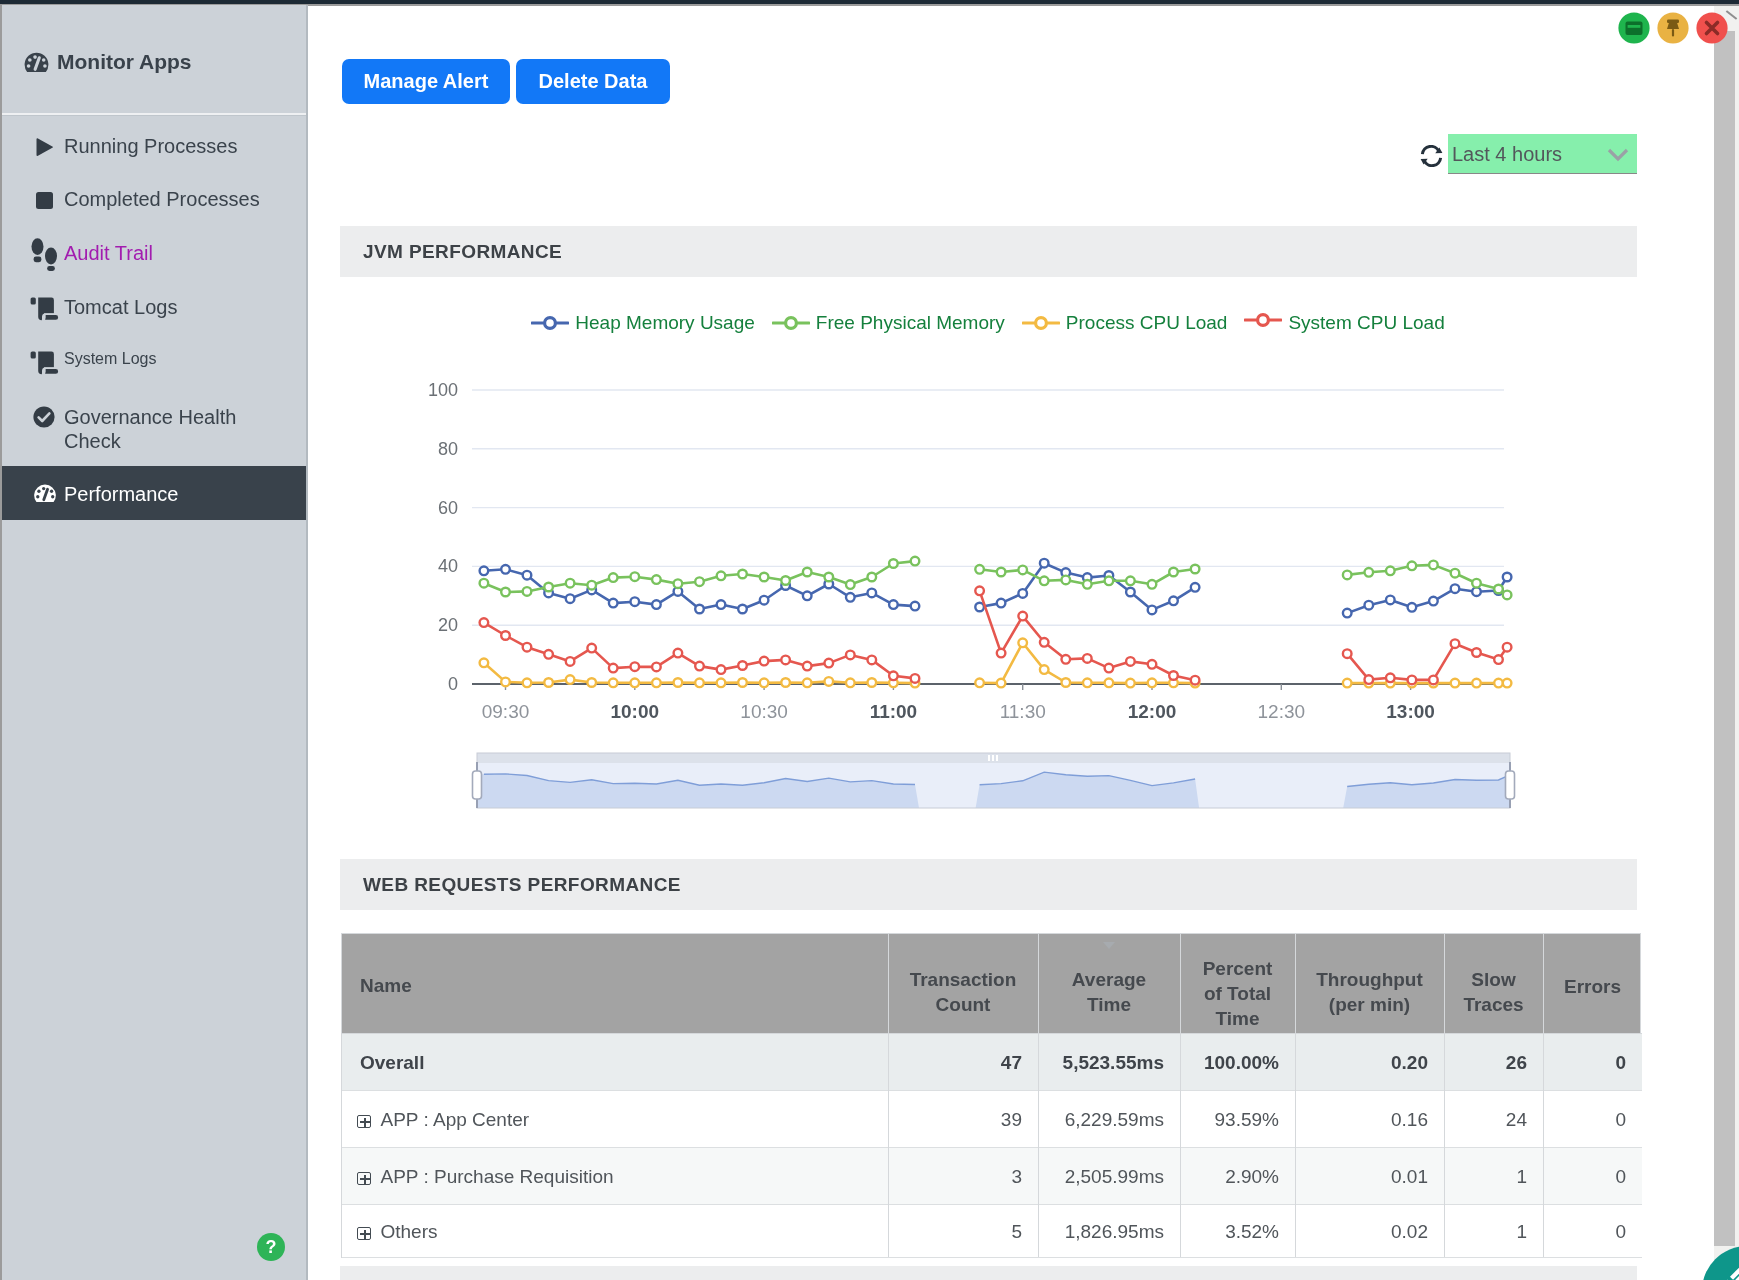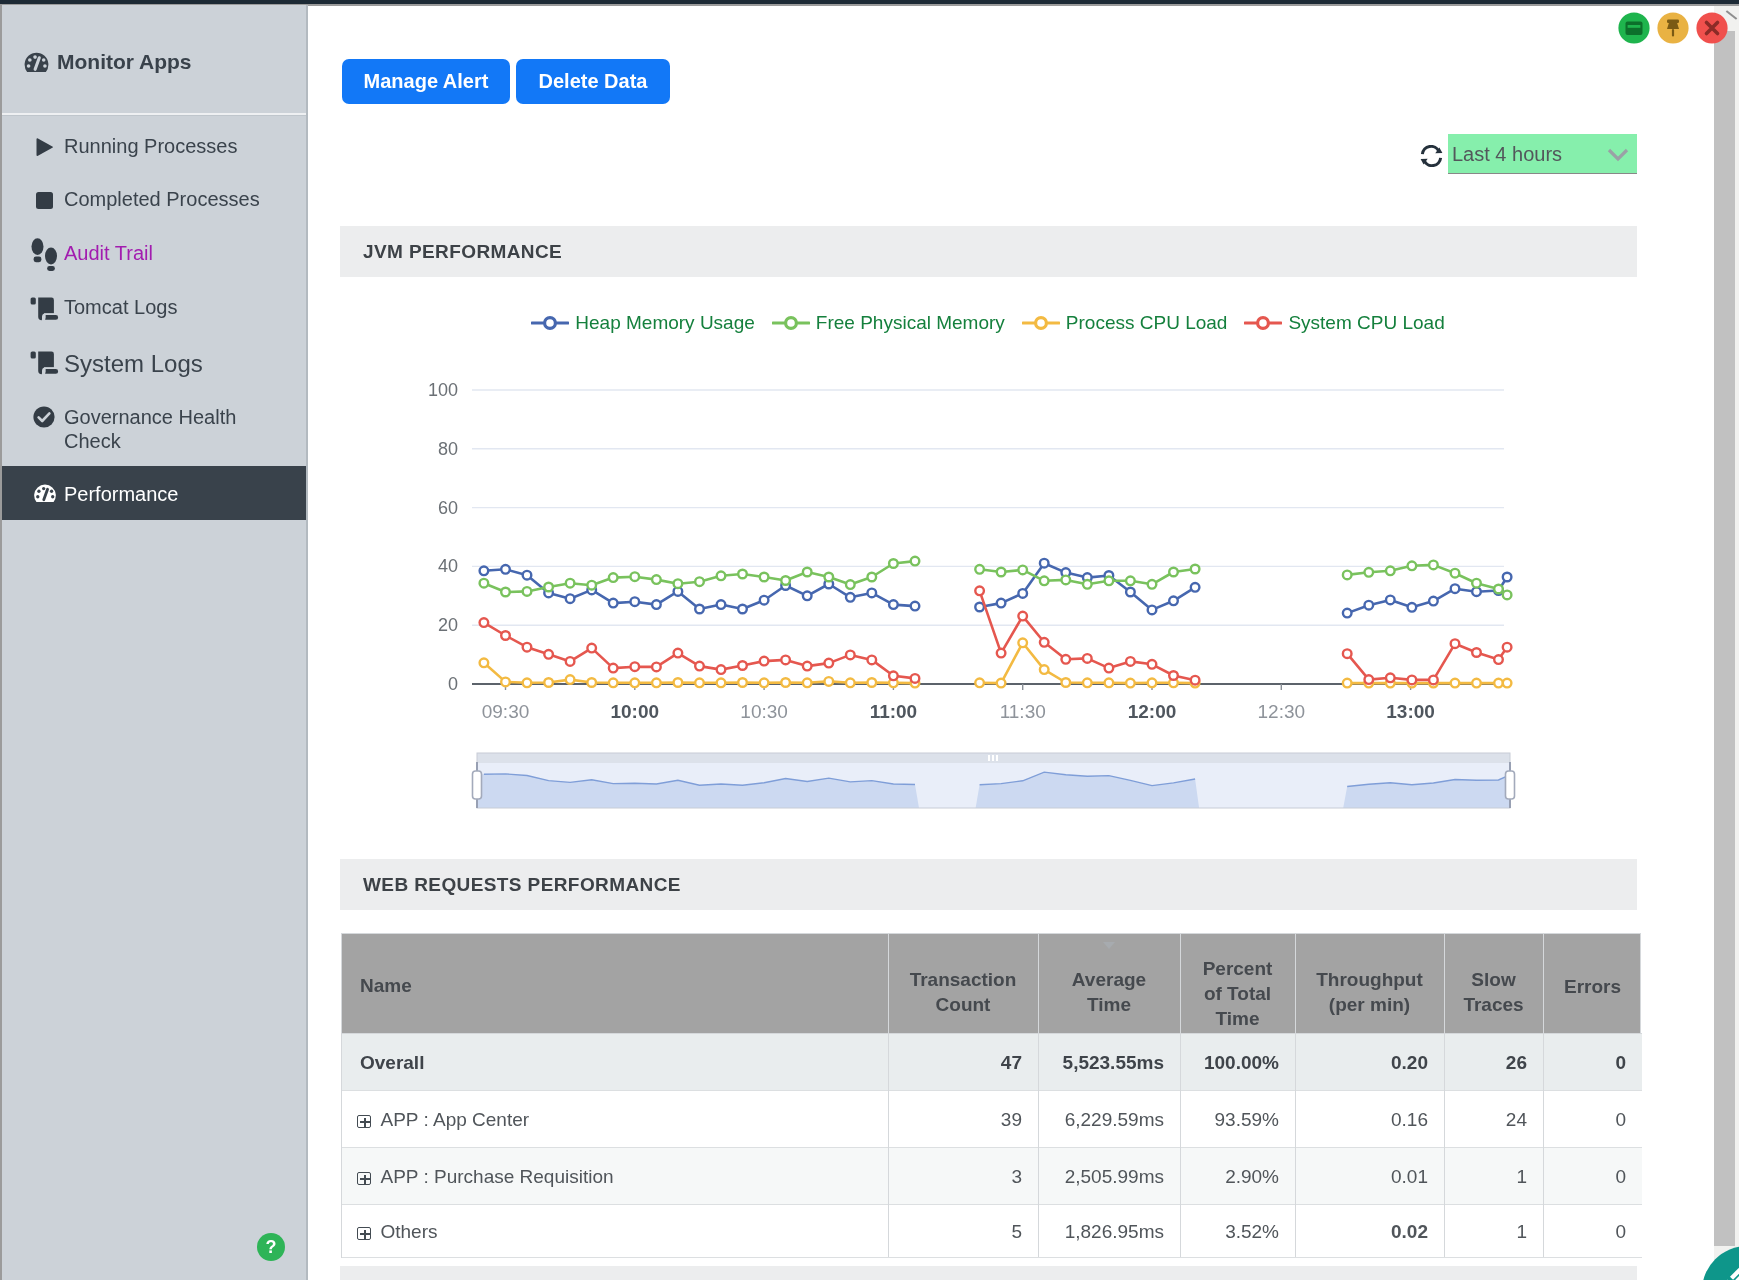--- a/index.html
+++ b/index.html
@@ -39,21 +39,21 @@
 <rect x="0.6" y="0.5" width="5.2" height="7" rx="1.6" fill="#333c45"></rect>
 <path d="M8.2,0.5 h13.3 a2.4,2.4 0 0 1 2.4,2.4 v13.5 h-8.5 a3.4,3.4 0 0 0 -3.4,3.4 v3.4 h-0.4 a3.4,3.4 0 0 1 -3.4,-3.4 Z" fill="#333c45"></path>
 <path d="M14.8,17.2 h11 a3.2,3.2 0 0 1 0,6.4 h-14 a3.2,3.2 0 0 0 3,-3.0 Z" fill="#333c45" stroke="#ccd2d8" stroke-width="1.7"></path>
 </svg>
   <div style="position:absolute;left:62px;top:291px;font-size:20px;color:#3a434c;">Tomcat Logs</div>
   <svg style="position:absolute;left:28px;top:346px" width="29" height="24" viewBox="0 0 29 24">
 <rect x="0.6" y="0.5" width="5.2" height="7" rx="1.6" fill="#333c45"></rect>
 <path d="M8.2,0.5 h13.3 a2.4,2.4 0 0 1 2.4,2.4 v13.5 h-8.5 a3.4,3.4 0 0 0 -3.4,3.4 v3.4 h-0.4 a3.4,3.4 0 0 1 -3.4,-3.4 Z" fill="#333c45"></path>
 <path d="M14.8,17.2 h11 a3.2,3.2 0 0 1 0,6.4 h-14 a3.2,3.2 0 0 0 3,-3.0 Z" fill="#333c45" stroke="#ccd2d8" stroke-width="1.7"></path>
 </svg>
-  <div style="position:absolute;left:62px;top:345px;font-size:24px;color:#3a434c;">System Logs</div>
+  <div style="position:absolute;left:62px;top:345px;font-size:16px;color:#3a434c;">System Logs</div>
   <svg style="position:absolute;left:31px;top:401px" width="22" height="22" viewBox="0 0 22 22">
 <circle cx="11" cy="11" r="10.6" fill="#333c45"></circle>
 <path d="M5.6,11.4 L9.2,15 L16.4,7.4" fill="none" stroke="#ccd2d8" stroke-width="2.6" stroke-linecap="round" stroke-linejoin="round"></path>
 </svg>
   <div style="position:absolute;left:62px;top:400px;width:210px;font-size:20px;line-height:24px;color:#3a434c">Governance Health Check</div>
   <div style="position:absolute;left:0;top:461px;width:304px;height:54px;background:#39424b"></div>
   <svg style="position:absolute;left:31px;top:479px" width="24" height="19" viewBox="0 0 24 20">
 <path d="M3,19 A11.4 11.4 0 1 1 21,19 Z" fill="#ffffff"></path>
 <circle cx="4.4" cy="13.4" r="1.75" fill="#39424b"></circle>
         <circle cx="5.6" cy="7.6" r="1.75" fill="#39424b"></circle>
@@ -95,21 +95,21 @@
         </svg>
         <span>Free Physical Memory</span>
       </div>
       <div style="display:flex;align-items:center;gap:6px">
         <svg width="38" height="16" viewBox="0 0 38 16">
           <line x1="1" y1="8" x2="37" y2="8" stroke="#f3ba42" stroke-width="3.2" stroke-linecap="round"></line>
           <circle cx="19" cy="8" r="5.4" fill="#fff" stroke="#f3ba42" stroke-width="3.2"></circle>
         </svg>
         <span>Process CPU Load</span>
       </div>
-      <div style="display:flex;align-items:center;gap:6px">
+      <div style="display:flex;gap:6px">
         <svg width="38" height="16" viewBox="0 0 38 16">
           <line x1="1" y1="8" x2="37" y2="8" stroke="#e5574f" stroke-width="3.2" stroke-linecap="round"></line>
           <circle cx="19" cy="8" r="5.4" fill="#fff" stroke="#e5574f" stroke-width="3.2"></circle>
         </svg>
         <span>System CPU Load</span>
       </div>
     </div>
 <svg width="1739" height="1280" viewBox="0 0 1739 1280" style="position:absolute;left:0;top:0;" font-family="Liberation Sans, sans-serif">
       <line x1="472" y1="625.2" x2="1504" y2="625.2" stroke="#e2e7f1" stroke-width="1.4"></line>
       <line x1="472" y1="566.4" x2="1504" y2="566.4" stroke="#e2e7f1" stroke-width="1.4"></line>
@@ -383,21 +383,21 @@
         <div style="position:absolute;left:838px;width:99px;top:17.5px;text-align:right;font-weight:normal">2.90%</div>
         <div style="position:absolute;left:953px;width:133px;top:17.5px;text-align:right;font-weight:normal">0.01</div>
         <div style="position:absolute;left:1102px;width:83px;top:17.5px;text-align:right;font-weight:normal">1</div>
         <div style="position:absolute;left:1201px;width:83px;top:17.5px;text-align:right;font-weight:normal">0</div>
       </div>
 <div style="position:absolute;left:0;top:271px;width:1300px;height:53px;background:#ffffff;border-bottom:1px solid #dcdfe1;color:#50555a">
         <div style="position:absolute;left:15px;top:15.5px;font-weight:normal"><span style="display:inline-block;width:13.5px;height:13.5px;border:1.6px solid #434b52;border-radius:2px;position:relative;margin-right:10px;vertical-align:-2.5px"><span style="position:absolute;left:2px;top:5.9px;width:9.5px;height:1.7px;background:#434b52"></span><span style="position:absolute;left:5.9px;top:2px;width:1.7px;height:9.5px;background:#434b52"></span></span>Others</div>
         <div style="position:absolute;left:546px;width:134px;top:15.5px;text-align:right;font-weight:normal">5</div>
         <div style="position:absolute;left:696px;width:126px;top:15.5px;text-align:right;font-weight:normal">1,826.95ms</div>
         <div style="position:absolute;left:838px;width:99px;top:15.5px;text-align:right;font-weight:normal">3.52%</div>
-        <div style="position:absolute;left:953px;width:133px;top:15.5px;text-align:right;font-weight:bold">0.02</div>
+        <div style="position:absolute;left:953px;width:133px;top:15.5px;text-align:right;font-weight:normal">0.02</div>
         <div style="position:absolute;left:1102px;width:83px;top:15.5px;text-align:right;font-weight:normal">1</div>
         <div style="position:absolute;left:1201px;width:83px;top:15.5px;text-align:right;font-weight:normal">0</div>
       </div>
 <div style="position:absolute;left:0;top:0;height:325px;width:1px"></div>
 <div style="position:absolute;left:546px;top:0;width:1px;height:323px;background:#d5d8db"></div>
       <div style="position:absolute;left:696px;top:0;width:1px;height:323px;background:#d5d8db"></div>
       <div style="position:absolute;left:838px;top:0;width:1px;height:323px;background:#d5d8db"></div>
       <div style="position:absolute;left:953px;top:0;width:1px;height:323px;background:#d5d8db"></div>
       <div style="position:absolute;left:1102px;top:0;width:1px;height:323px;background:#d5d8db"></div>
       <div style="position:absolute;left:1201px;top:0;width:1px;height:323px;background:#d5d8db"></div>

